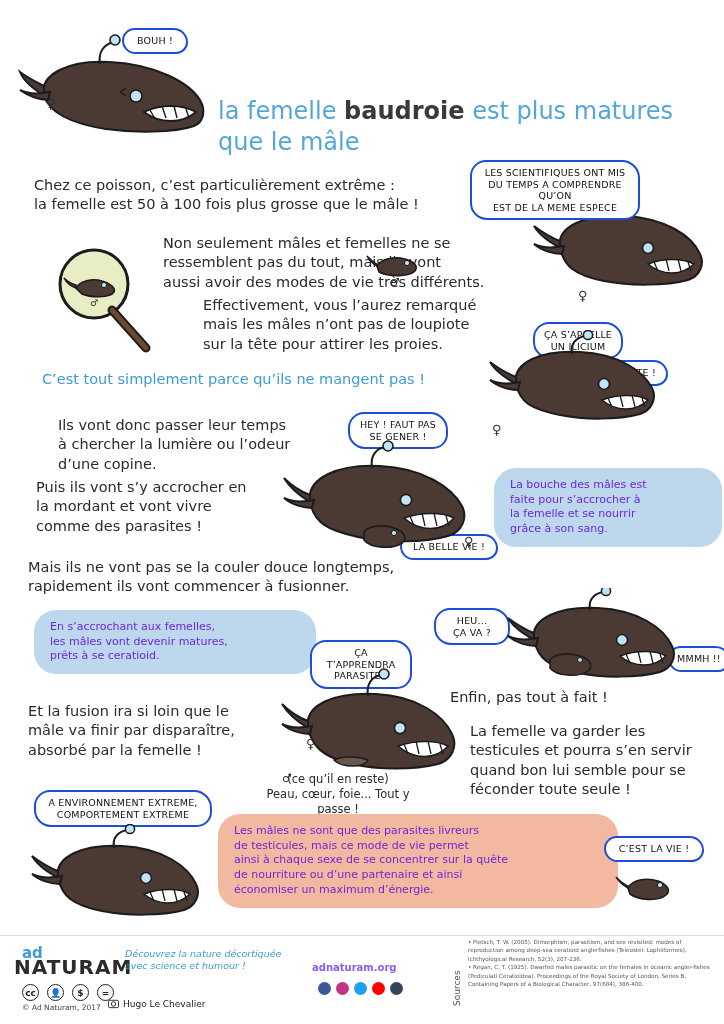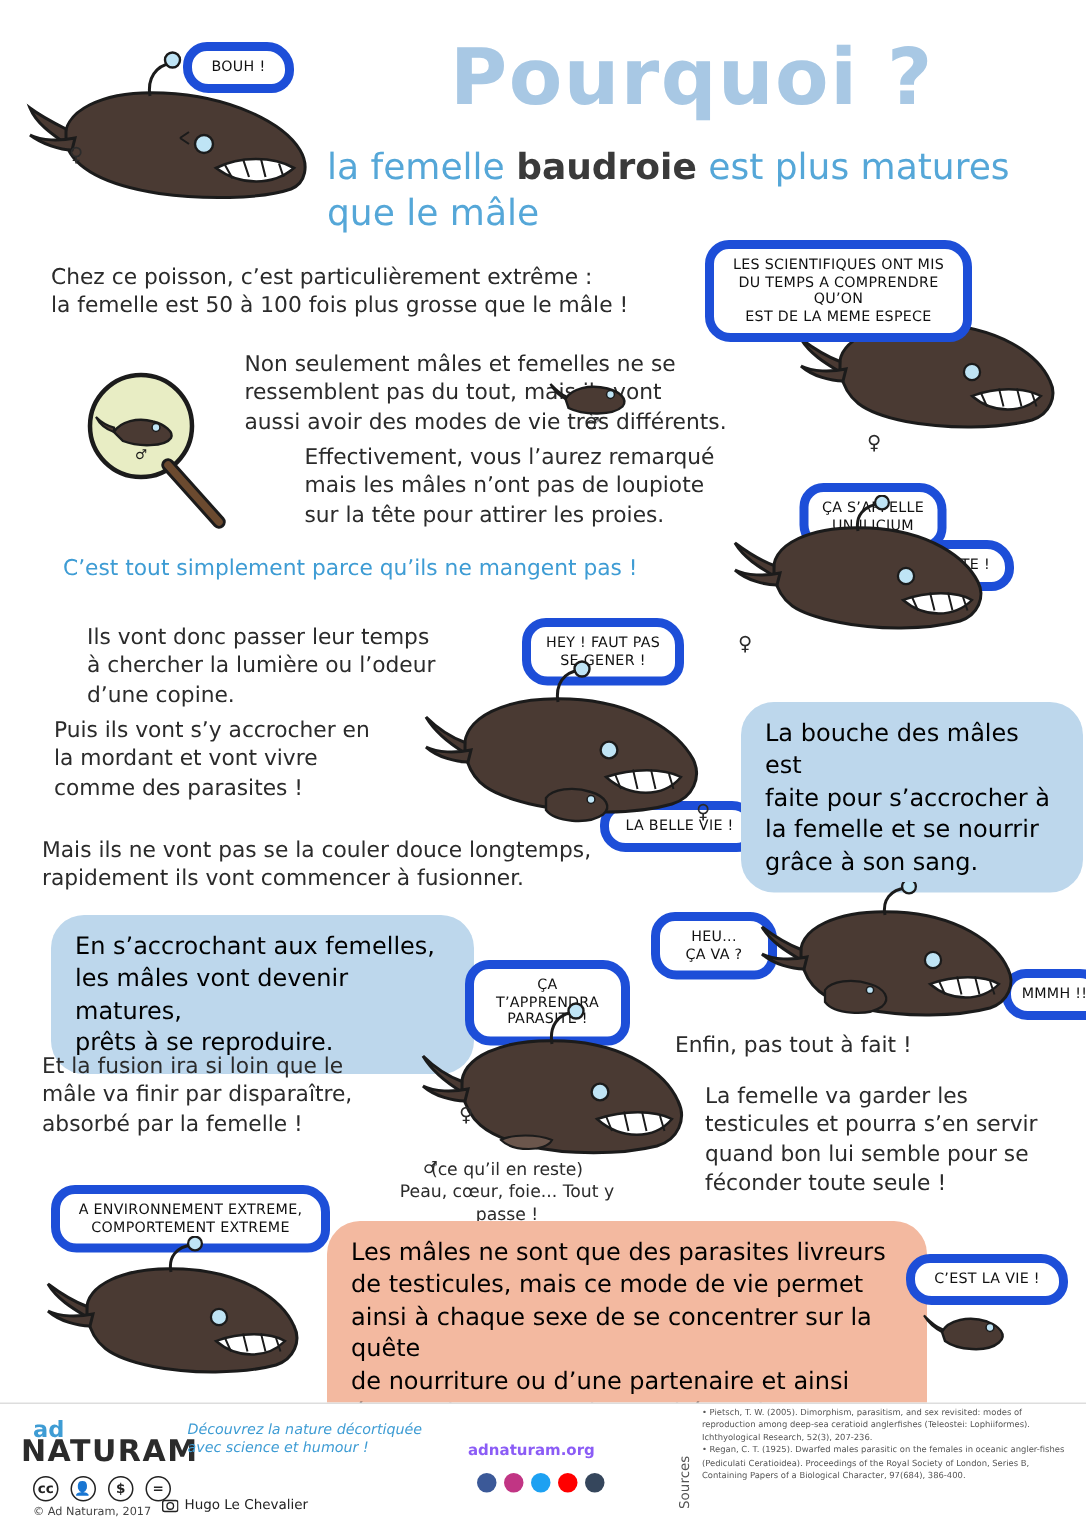--- a/index.html
+++ b/index.html
@@ -32,39 +32,39 @@
     font-size:14.5px;
     color:#2b2b2b;
     line-height:1.34;
     white-space:pre-line;
   }
   .txt.blue{color:#3e9cd4;}
   
   .bubble{
     position:absolute;
     background:#ffffff;
-    border:6px solid #1d4ed8;
+    border:2px solid #1d4ed8;
     border-radius:16px 18px 15px 17px;
     font-size:9.5px;
     line-height:1.22;
     color:#111;
     padding:5px 7px;
     text-align:center;
     white-space:pre-line;
     letter-spacing:.2px;
   }
   .bubble.small{font-size:8.5px;}
   
   .callout{
     position:absolute;
     border-radius:22px;
     padding:10px 16px;
-    font-size:16px;
+    font-size:11px;
     line-height:1.34;
-    color:#000000;
+    color:#6d28d9;
     white-space:pre-line;
   }
   .callout.blue{background:#bdd7ec;}
   .callout.orange{background:#f3b9a0;}
   
   .fish{position:absolute;}
   .sym{
     position:absolute;
     font-size:13px;color:#2b2b2b;
     font-family:"DejaVu Sans", sans-serif;
@@ -125,21 +125,20 @@
     position:absolute;left:468px;top:938px;width:246px;
     font-size:5.6px;color:#555;line-height:1.5;
   }
   svg{display:block;}
 </style>
 </head>
 <body>
 
 <div class="page">
 
-  <div class="title">Pourquoi ?</div>
   <div class="subtitle">
     <span>la femelle </span><b>baudroie</b><span> est plus matures</span><br>
     <span>que le mâle</span>
   </div>
 
   <svg class="fish" style="left:14px;top:34px;" width="215" height="105" viewBox="0 0 215 105">
     <path d="M30 62 C25 40 55 26 95 28 C140 30 175 48 186 66 C192 76 190 88 180 92 C160 99 120 99 92 95 C60 90 36 80 30 62 Z" fill="#4a3a33" stroke="#1b1b1b" stroke-width="2"></path>
     <path d="M30 62 C20 55 10 48 6 38 C14 44 22 48 30 52 Z" fill="#4a3a33" stroke="#1b1b1b" stroke-width="2"></path>
     <path d="M36 58 C26 60 14 60 6 56 C14 62 26 66 34 66 Z" fill="#4a3a33" stroke="#1b1b1b" stroke-width="2"></path>
     <path d="M86 30 C84 18 90 10 100 8" fill="none" stroke="#1b1b1b" stroke-width="2"></path>
@@ -245,21 +244,21 @@
   <div class="callout blue" style="left:494px;top:468px;width:196px;">La bouche des mâles est
 faite pour s’accrocher à
 la femelle et se nourrir
 grâce à son sang.</div>
 
   <div class="txt" style="left:28px;top:558px;width:420px;">Mais ils ne vont pas se la couler douce longtemps,
 rapidement ils vont commencer à fusionner.</div>
 
   <div class="callout blue" style="left:34px;top:610px;width:250px;">En s’accrochant aux femelles,
 les mâles vont devenir matures,
-prêts à se reproduire.</div>
+prêts à se ceratioid.</div>
 
   <div class="bubble" style="left:434px;top:608px;width:58px;">HEU...
 ÇA VA ?</div>
   <div class="bubble" style="left:668px;top:646px;width:44px;">MMMH !!</div>
   <div class="bubble" style="left:310px;top:640px;width:84px;">ÇA T’APPRENDRA
 PARASITE !</div>
 
   <svg class="fish" style="left:496px;top:588px;" width="190" height="100" viewBox="0 0 190 100">
     <path d="M38 52 C34 30 64 18 102 20 C142 22 168 40 176 58 C181 68 176 80 164 84 C142 90 106 90 82 85 C52 79 42 70 38 52 Z" fill="#4a3a33" stroke="#1b1b1b" stroke-width="2"></path>
     <path d="M38 52 C28 46 18 40 12 30 C20 36 30 42 38 45 Z" fill="#4a3a33" stroke="#1b1b1b" stroke-width="2"></path>

